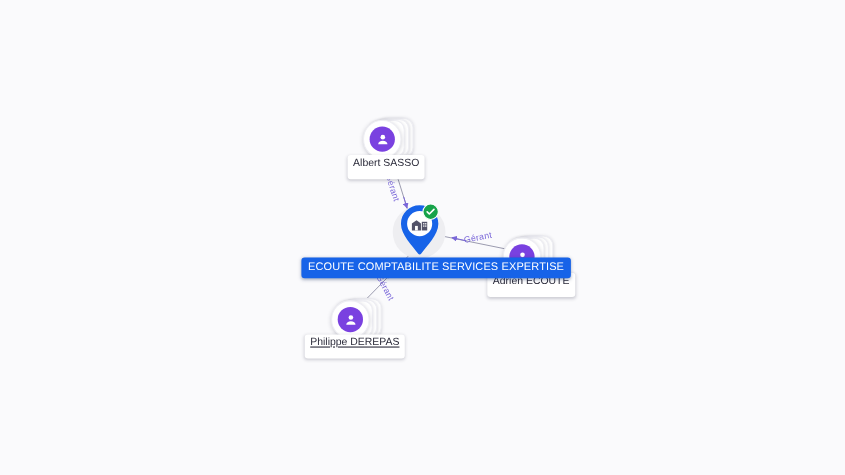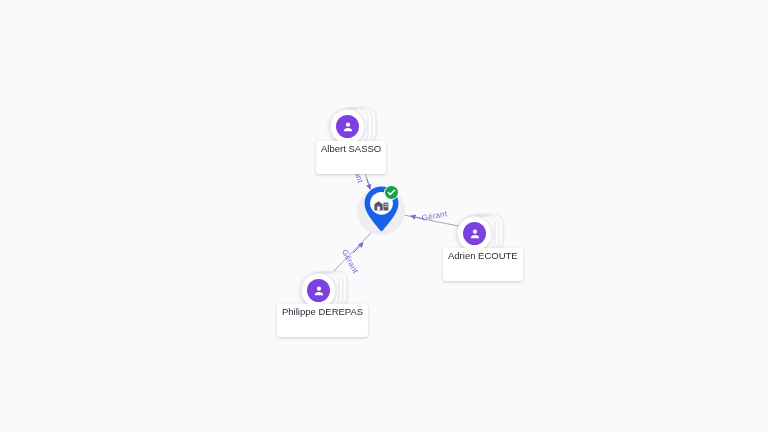--- a/index.html
+++ b/index.html
@@ -93,21 +93,21 @@
   }
   .avatar-circle svg { display: block; }
 
   
   .node-label {
     position: absolute;
     background: #ffffff;
     color: #2b2b3a;
     font-size: 9.5px;
     line-height: 1;
-    padding: 3px 5px 20px 5px;
+    padding: 3px 5px 9px 5px;
     border-radius: 3px;
     white-space: nowrap;
     box-shadow: 0 1px 3px rgba(40,40,70,0.22);
     font-family: "Liberation Sans", sans-serif;
   }
 
   
   #company-node {
     position: absolute;
     left: 357px;
@@ -228,21 +228,21 @@
     <div class="stack-card c1"></div>
     <div class="stack-card c0">
       <span class="avatar-circle">
         <svg width="14" height="14" viewBox="0 0 24 24" fill="#ffffff">
           <circle cx="12" cy="8" r="3.6"></circle>
           <path d="M4.8 19.2c0-3.6 3.2-5.6 7.2-5.6s7.2 2 7.2 5.6z"></path>
         </svg>
       </span>
     </div>
   </div>
-  <div class="node-label" style="left:277px; top:304px;">Philippe DEREPAS</div>
+  <div class="node-label" style="left:277px; top:304px;text-decoration:underline;">Philippe DEREPAS</div>
 
   <div id="company-node">
     <div id="company-halo"></div>
 
     <div id="company-pin">
       <svg width="37" height="48" viewBox="0 0 37 48">
         <path d="M18.5 1.5 C8.8 1.5 1.5 9 1.5 18.3 C1.5 28.5 12 38.5 17.2 45.6
                  C17.8 46.5 19.2 46.5 19.8 45.6 C25 38.5 35.5 28.5 35.5 18.3
                  C35.5 9 28.2 1.5 18.5 1.5 Z" fill="#1763e8"></path>
         <circle cx="18.5" cy="18.3" r="11.4" fill="#ffffff"></circle>
@@ -261,14 +261,15 @@
       </svg>
     </div>
 
     <div id="company-badge">
       <svg width="9" height="9" viewBox="0 0 12 12">
         <path d="M1.8 6.1 L4.4 8.7 L10.0 3.1" stroke="#ffffff" stroke-width="2" fill="none" stroke-linecap="round" stroke-linejoin="round"></path>
       </svg>
     </div>
   </div>
 
+  <div id="company-label">ECOUTE COMPTABILITE SERVICES EXPERTISE</div>
 
 </div>
 
 </body></html>

